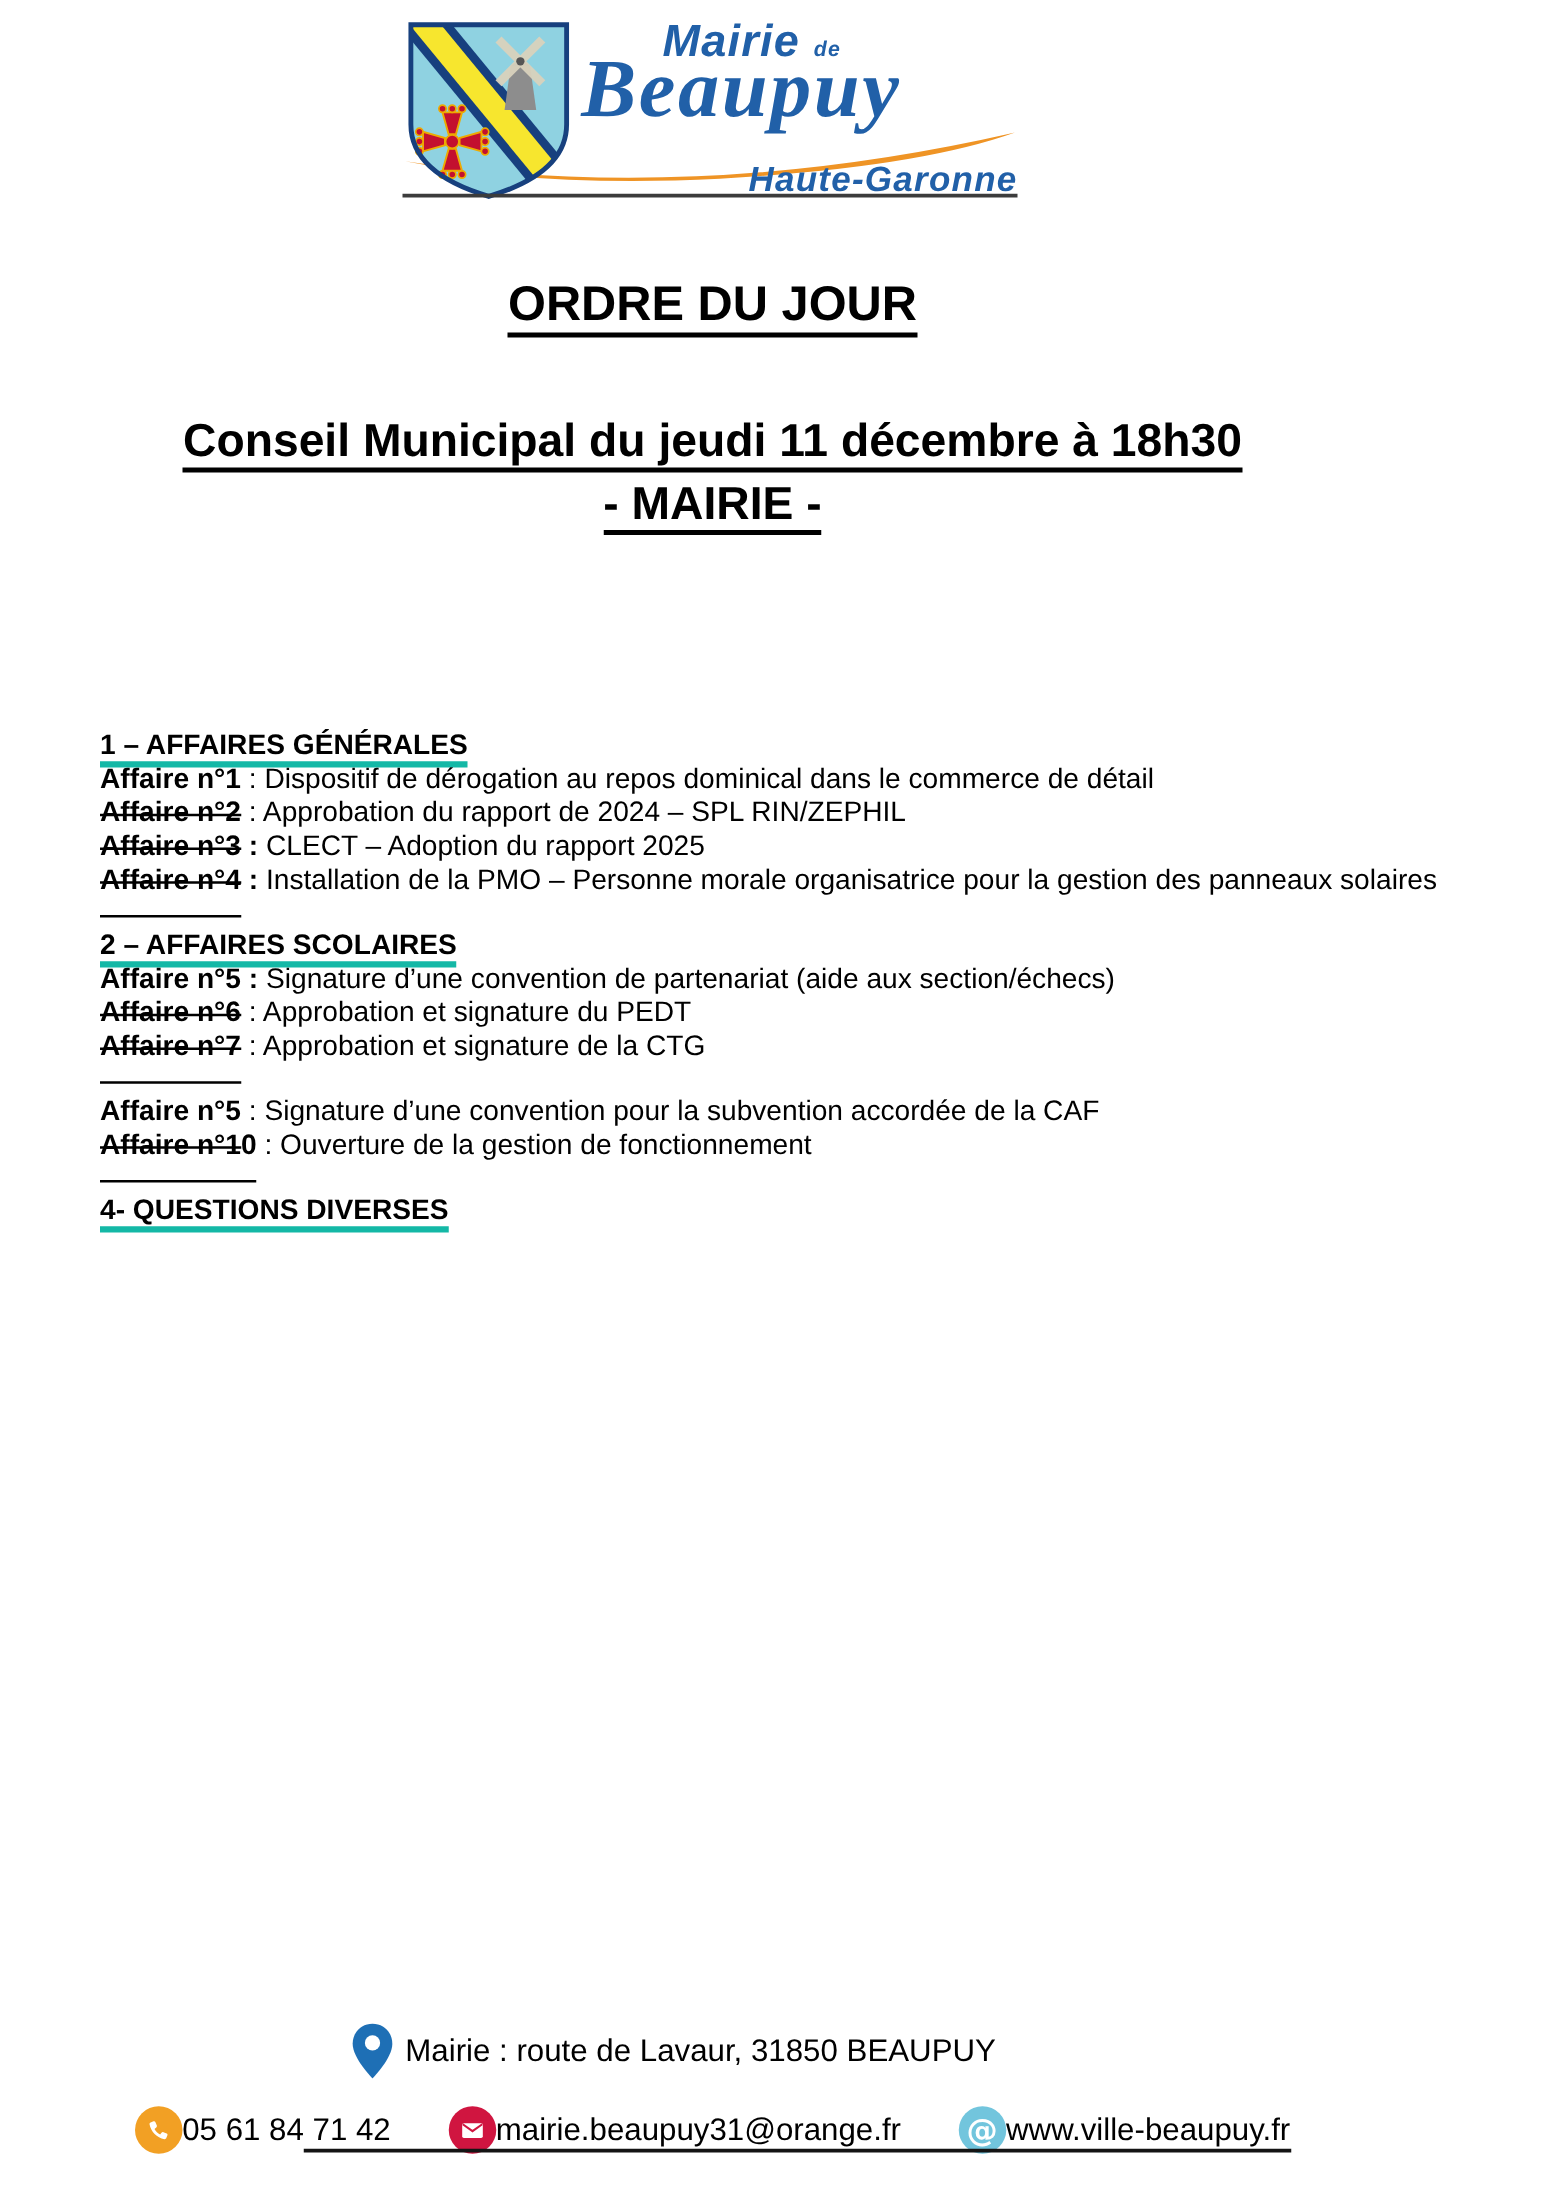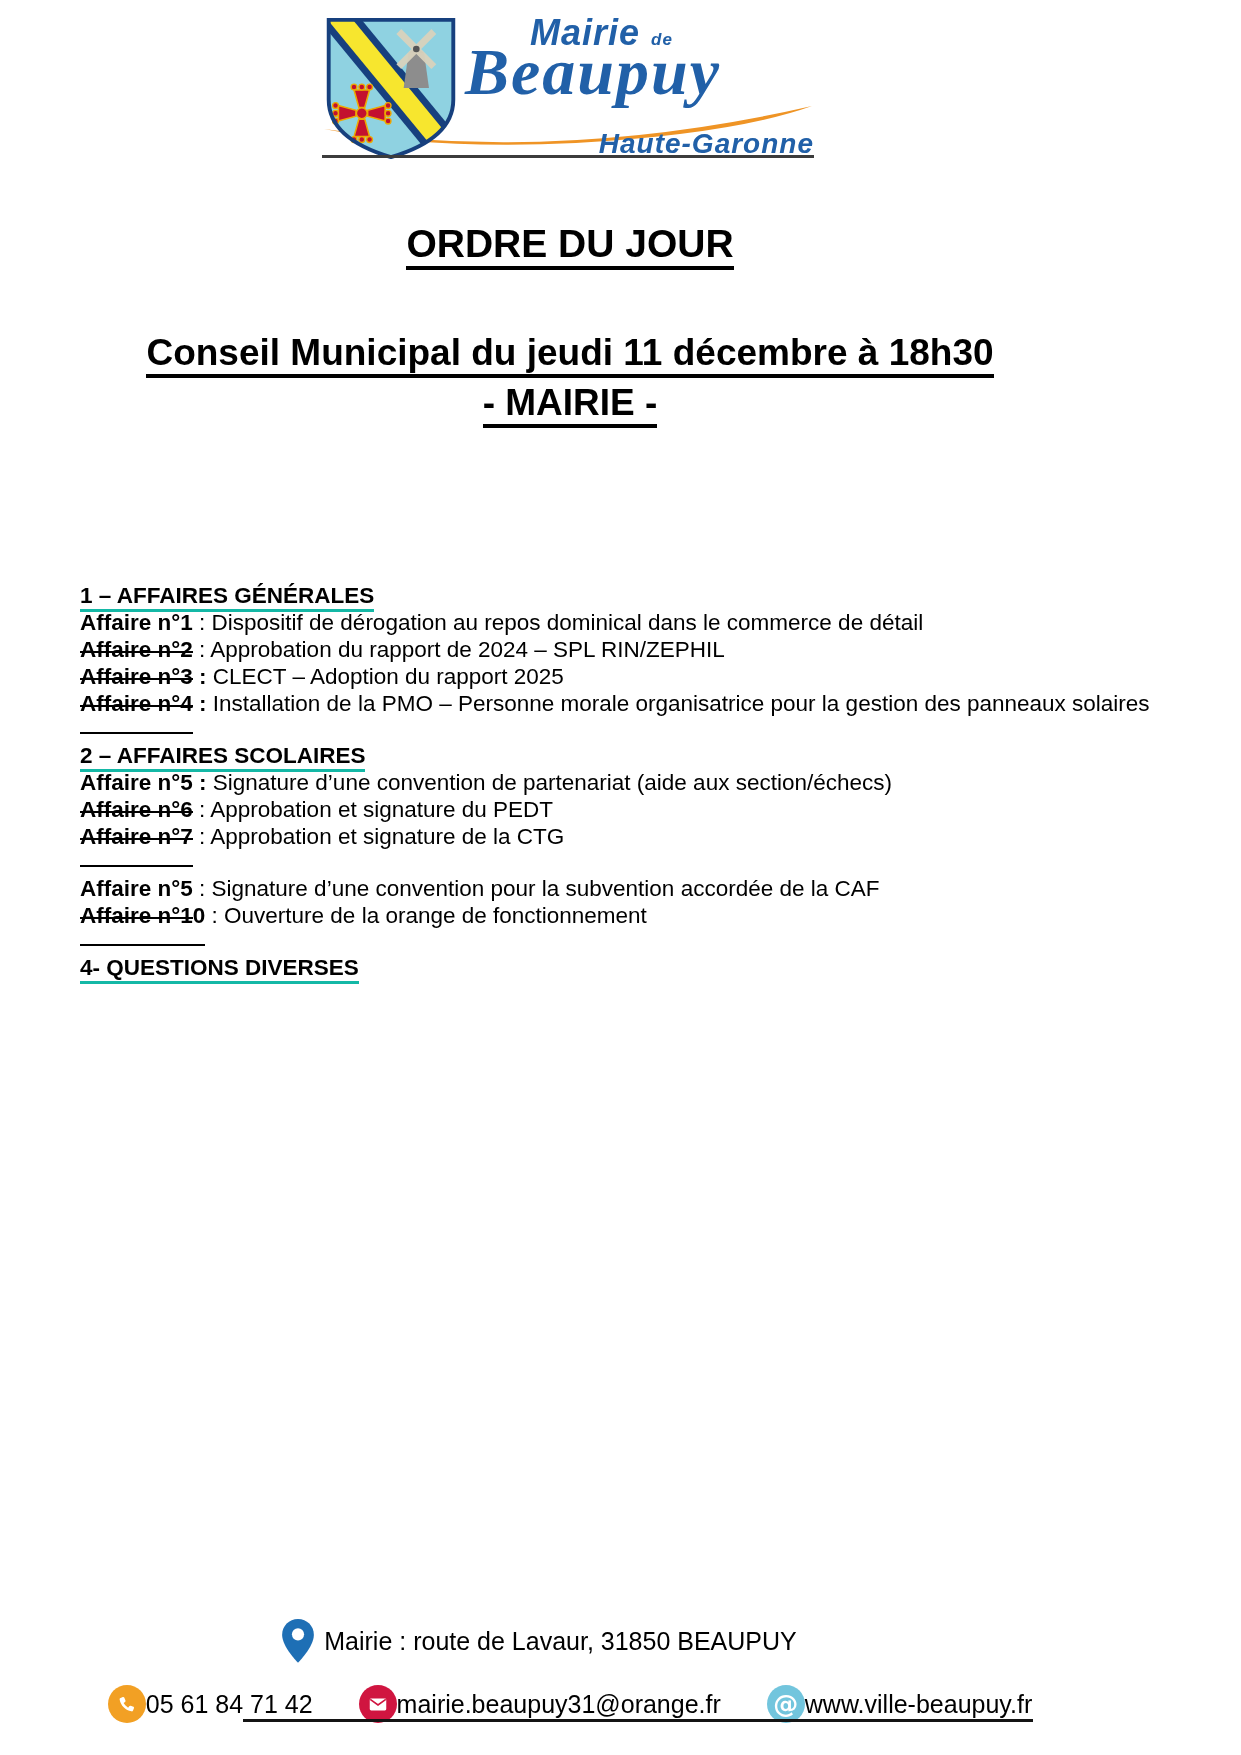--- a/index.html
+++ b/index.html
@@ -36,21 +36,21 @@
   .doc-subtitle{
     position:absolute;left:0;top:328px;width:1140px;text-align:center;
     font-size:37px;font-weight:bold;margin:0;line-height:50px;
   }
   .u{border-bottom:4px solid #000;padding-bottom:1px;}
 
   
   .agenda{position:absolute;left:80px;top:582px;width:1090px;font-size:22.5px;line-height:27px;}
   .agenda section + section{margin-top:25px;}
   .section-heading{font-weight:bold;}
-  .section-heading .hu{border-bottom:3px solid #14b8a6;padding-bottom:1px;}
+  .section-heading .hu{border-bottom:5px solid #14b8a6;padding-bottom:1px;}
   .item .label{font-weight:bold;border-bottom:2.5px solid #000;padding-bottom:16px;}
   .item .sep{white-space:pre;}
   .item .sep.bold{font-weight:bold;}
 
   
   .footer-line1{
     position:absolute;left:0;top:1616px;width:1078px;height:50px;
     display:flex;justify-content:center;align-items:center;gap:9px;font-size:25px;
   }
   .footer-line2{
@@ -155,21 +155,21 @@
 
     <section>
       <div class="section-heading"><span class="hu">2 – AFFAIRES SCOLAIRES</span></div>
       <div class="item"><span class="label">Affaire n°5</span><span class="sep bold"> : </span><span class="text">Signature d’une convention de partenariat (aide aux section/échecs)</span></div>
       <div class="item"><span class="label">Affaire n°6</span><span class="sep"> : </span><span class="text">Approbation et signature du PEDT</span></div>
       <div class="item"><span class="label">Affaire n°7</span><span class="sep"> : </span><span class="text">Approbation et signature de la CTG</span></div>
     </section>
 
     <section>
       <div class="item"><span class="label">Affaire n°5</span><span class="sep"> : </span><span class="text">Signature d’une convention pour la subvention accordée de la CAF</span></div>
-      <div class="item"><span class="label">Affaire n°10</span><span class="sep"> : </span><span class="text">Ouverture de la orange de fonctionnement</span></div>
+      <div class="item"><span class="label">Affaire n°10</span><span class="sep"> : </span><span class="text">Ouverture de la gestion de fonctionnement</span></div>
     </section>
 
     <section>
       <div class="section-heading"><span class="hu">4- QUESTIONS DIVERSES</span></div>
     </section>
 
   </main>
 
   <div class="footer-line1">
     <svg class="pin-svg" viewBox="0 0 24 32">

